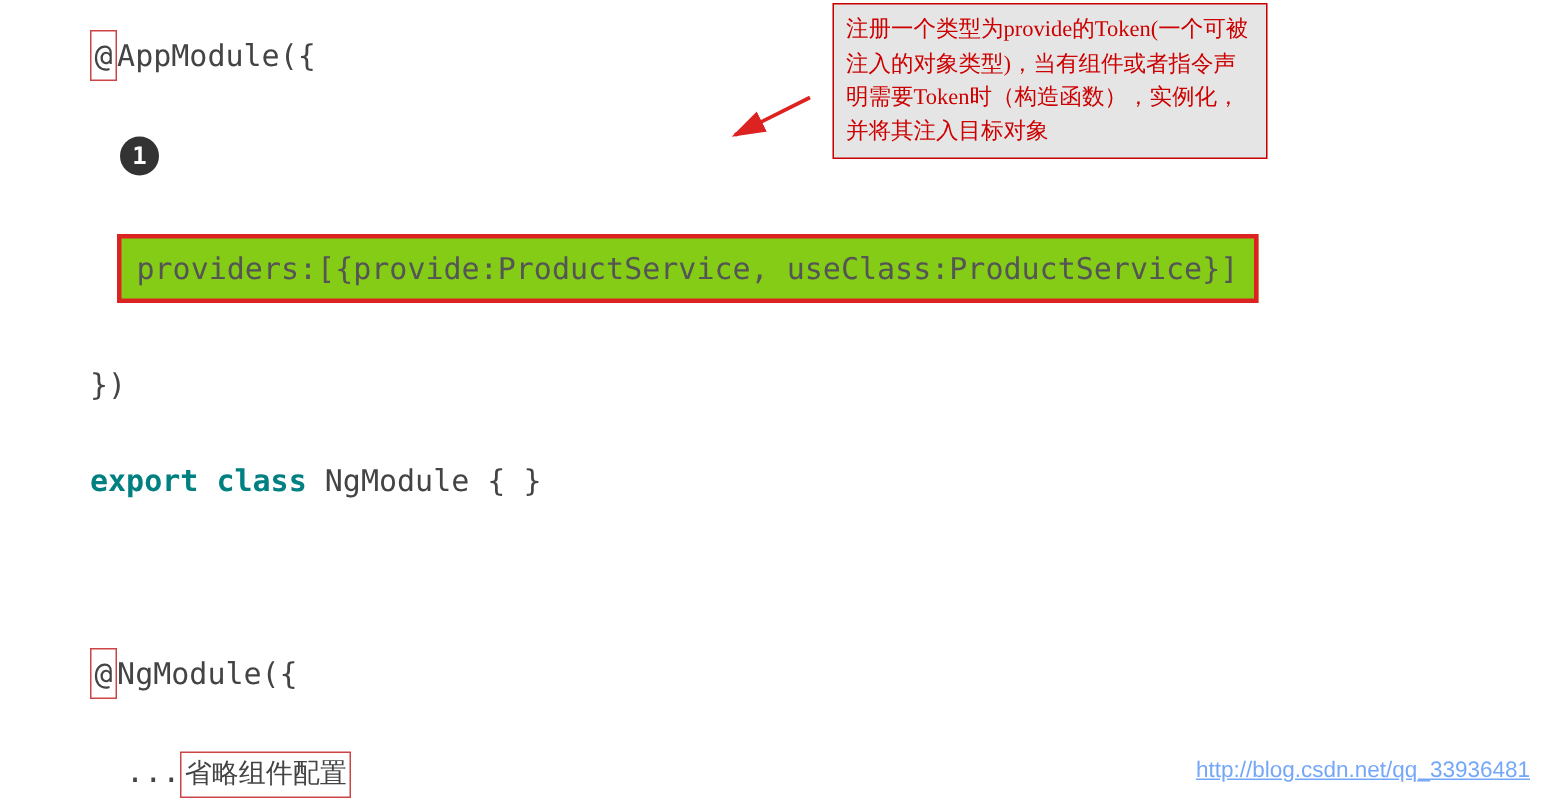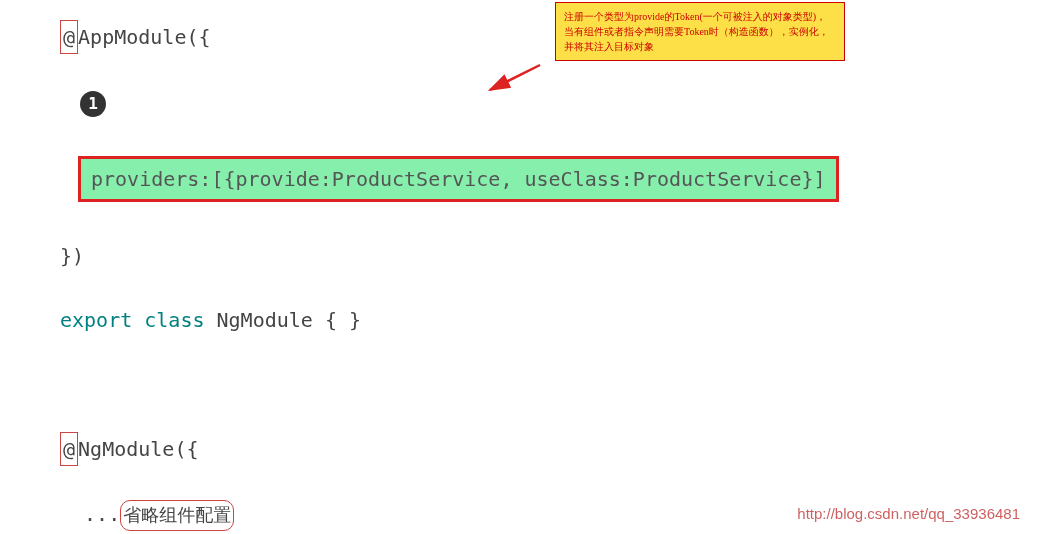--- a/index.html
+++ b/index.html
@@ -11,82 +11,82 @@
       font-size: 20px;
       line-height: 1.6;
       position: relative;
       overflow: hidden;
     }
     .code-area {
       padding: 20px 30px 20px 60px;
       color: #444;
       position: relative;
     }
-    .keyword { color: #008080; font-weight: normal; margin-top: 26px; }
+    .keyword { color: #008080; font-weight: bold; margin-top: 26px; }
     .small-redbox {
       border: 1px solid #c44;
       display: inline-block;
       padding: 0 2px;
     }
     .small-redbox-text {
       color: #444;
       font-size: 18px;
-      border-radius: 10px;
     }
     .badge {
       display: inline-flex;
       align-items: center;
       justify-content: center;
       width: 26px;
       height: 26px;
       border-radius: 50%;
       background: #333;
       color: #fff;
       font-size: 16px;
       font-weight: bold;
       vertical-align: middle;
       margin-left: 8px;
     }
     .big-redbox {
       border: 3px solid #d22;
       padding: 4px 10px;
       margin: 6px 0 6px 18px;
-      background: #86efac;
+      background: #84cc16;
       color: #555;
       display: inline-block;
       font-size: 20px;
     }
     .note-box {
       position: absolute;
       top: 2px;
       left: 555px;
       width: 290px;
-      background: #fde047;
+      background: #e5e5e5;
       border: 1px solid #c00;
       padding: 6px 8px;
       font-family: "SimSun", serif;
-      font-size: 10px;
+      font-size: 15px;
       color: #c00;
       line-height: 1.5;
       z-index: 10;
     }
     .arrow {
       position: absolute;
       top: 60px;
       left: 480px;
       z-index: 5;
     }
     .watermark {
       position: absolute;
       bottom: 8px;
       right: 20px;
-      color: #b91c1c;
+      color: #3b82f6;
       font-family: Arial, sans-serif;
       font-size: 15px;
       opacity: 0.7;
+      text-decoration: underline;
     }
     pre { white-space: pre; font-family: inherit; }
     .line { display: block; }
   </style>
 </head>
 <body>
 
 <div class="note-box">
   <span>注册一个类型为provide的Token(一个可被注入的对象类型)，当有组件或者指令声明需要Token时（构造函数），实例化，并将其注入目标对象</span>
 </div>

